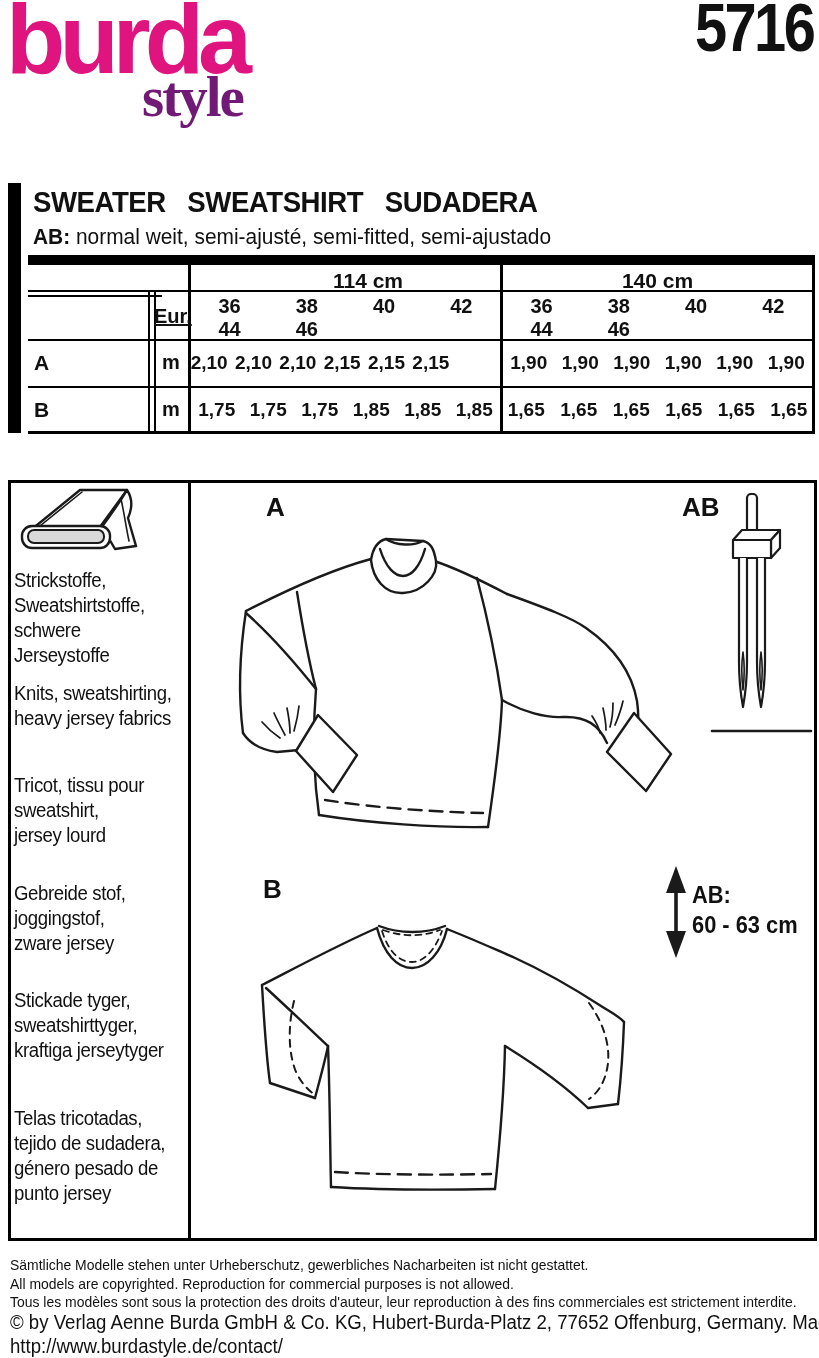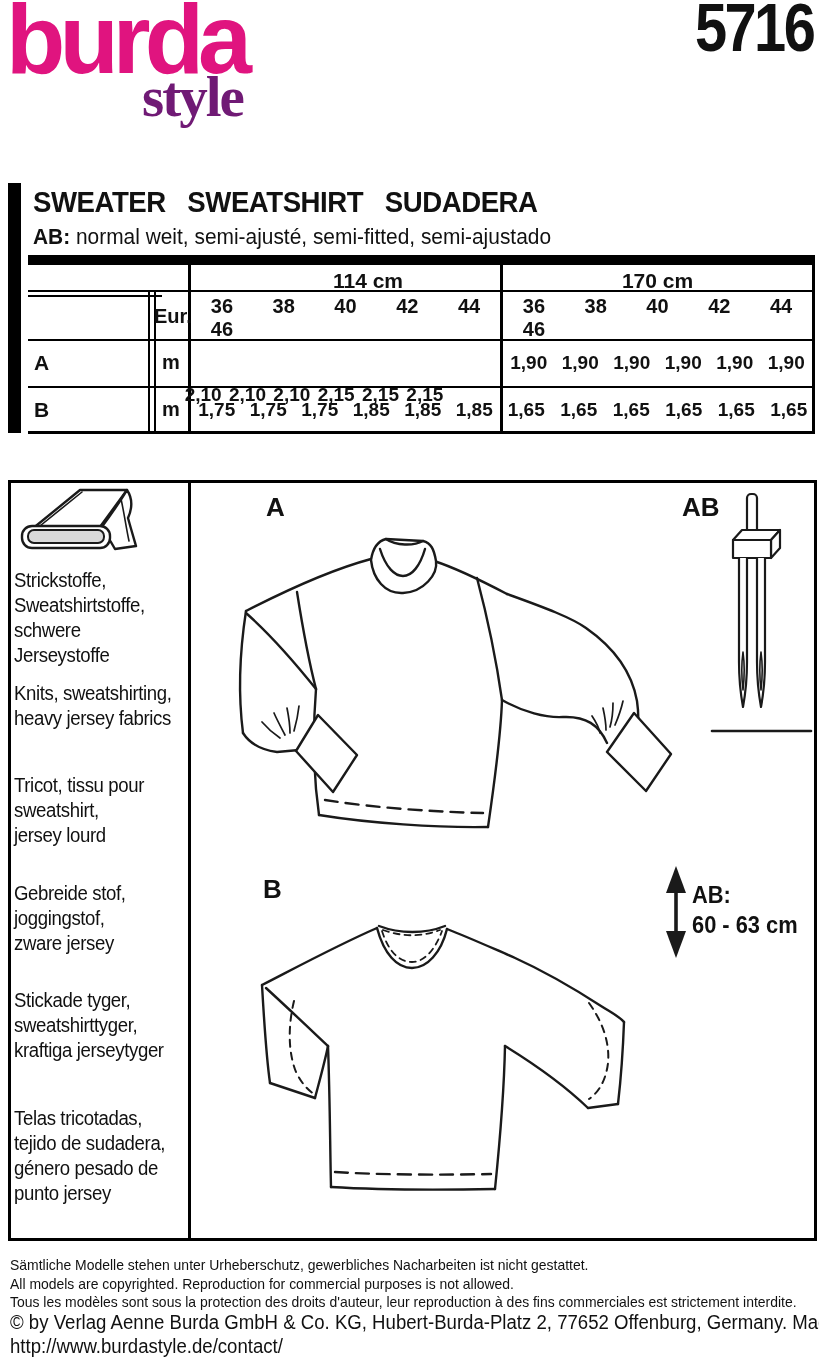--- a/index.html
+++ b/index.html
@@ -34,30 +34,30 @@
   .h-bot{left:0;top:176px;width:787px;height:3px;}
   .v-lab1{left:120px;top:35px;width:2px;height:144px;}
   .v-lab2{left:126px;top:35px;width:2px;height:144px;}
   .v-eur{left:160px;top:10px;width:3px;height:169px;}
   .v-grp{left:472px;top:10px;width:3px;height:169px;}
   .v-rgt{left:784px;top:10px;width:3px;height:169px;}
   .gh{top:14px;text-align:center;font-size:21px;}
   .gh114{left:163px;width:354px;}
   .gh140{left:475px;width:309px;}
   .corner{left:5px;top:42px;font-size:19px;line-height:22px;white-space:pre;}
-  .euhd{left:126px;top:50px;width:34px;text-align:center;font-size:20px;}
-  .szgrid{display:grid;grid-template-columns:repeat(5,1fr);align-items:center;
+  .euhd{left:126px;top:50px;width:34px;text-align:center;font-size:20px;text-decoration:underline;}
+  .szgrid{display:grid;grid-template-columns:repeat(4,1fr);align-items:center;
           text-align:center;height:44px;font-size:20px;}
   .sz1{left:163px;top:40px;width:309px;}
   .sz2{left:475px;top:40px;width:309px;}
   .rowlab{left:6px;font-size:21px;}
   .rowunit{left:126px;width:34px;text-align:center;font-size:20px;}
   .vgrid{display:grid;grid-template-columns:repeat(6,1fr);align-items:center;
          text-align:center;height:47px;font-size:19px;}
-  .va1{left:153px;top:84px;width:266px;margin-top:32px;}
+  .va1{left:159px;top:84px;width:266px;}
   .va2{left:475px;top:84px;width:309px;}
   .vb1{left:163px;top:131px;width:309px;}
   .vb2{left:475px;top:131px;width:309px;gap:6px;}
   .ra{top:96px;} .rb{top:143px;}
 
   
   .frame{left:8px;top:480px;width:803px;height:755px;border:3px solid #000;}
   .v-divider{left:188px;top:480px;width:3px;height:758px;background:#000;}
   .diagram-svg{left:8px;top:480px;}
 
@@ -100,21 +100,21 @@
     <div class="ln h-mid"></div>
     <div class="ln h-ab"></div>
     <div class="ln h-bot"></div>
     <div class="ln v-lab1"></div>
     <div class="ln v-lab2"></div>
     <div class="ln v-eur"></div>
     <div class="ln v-grp"></div>
     <div class="ln v-rgt"></div>
 
     <div class="abs gh gh114">114 cm</div>
-    <div class="abs gh gh140">170 cm</div>
+    <div class="abs gh gh140">140 cm</div>
 
     <div class="abs euhd">Eur.</div>
 
     <div class="abs szgrid sz1">
       <div>36</div>
       <div>38</div>
       <div>40</div>
       <div>42</div>
       <div>44</div>
       <div>46</div>

